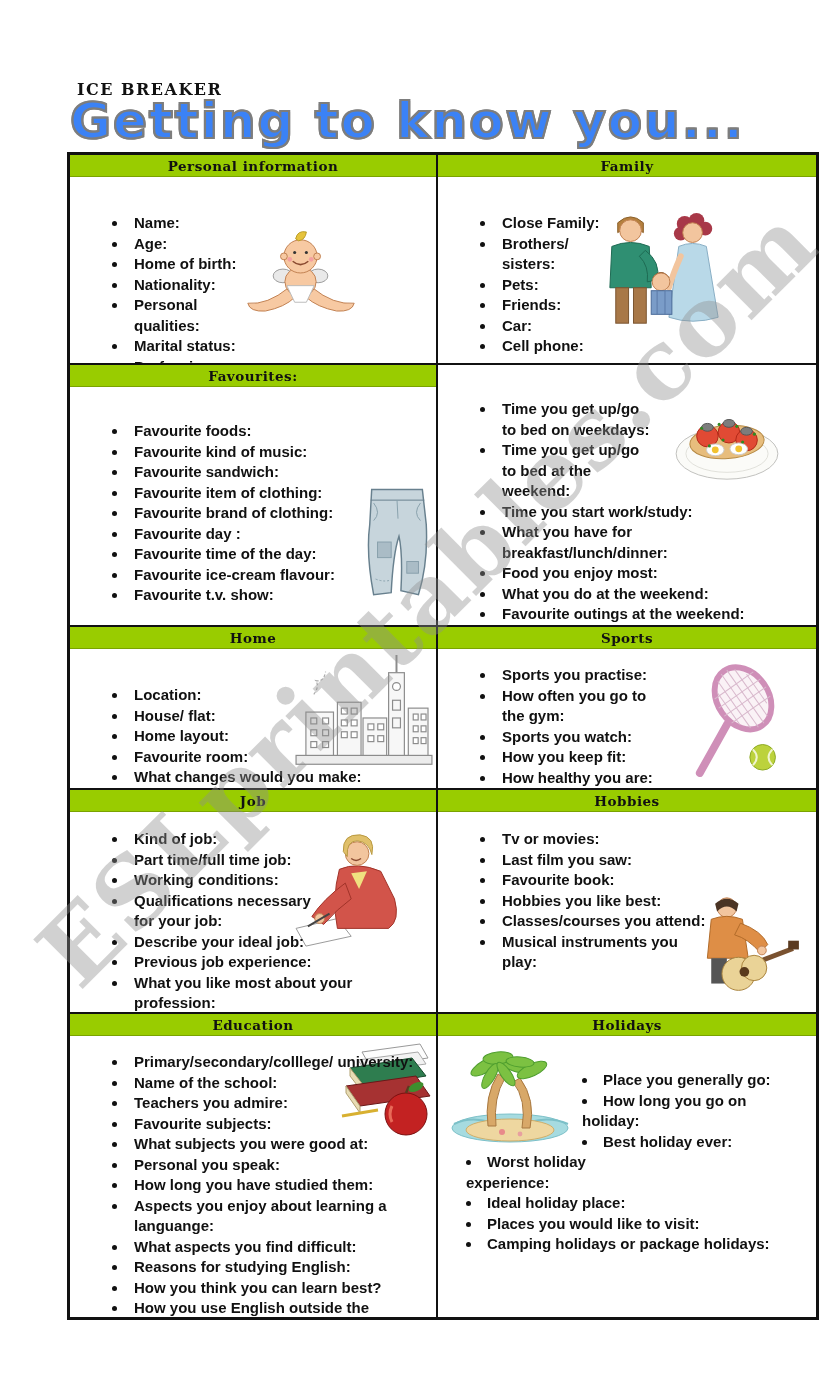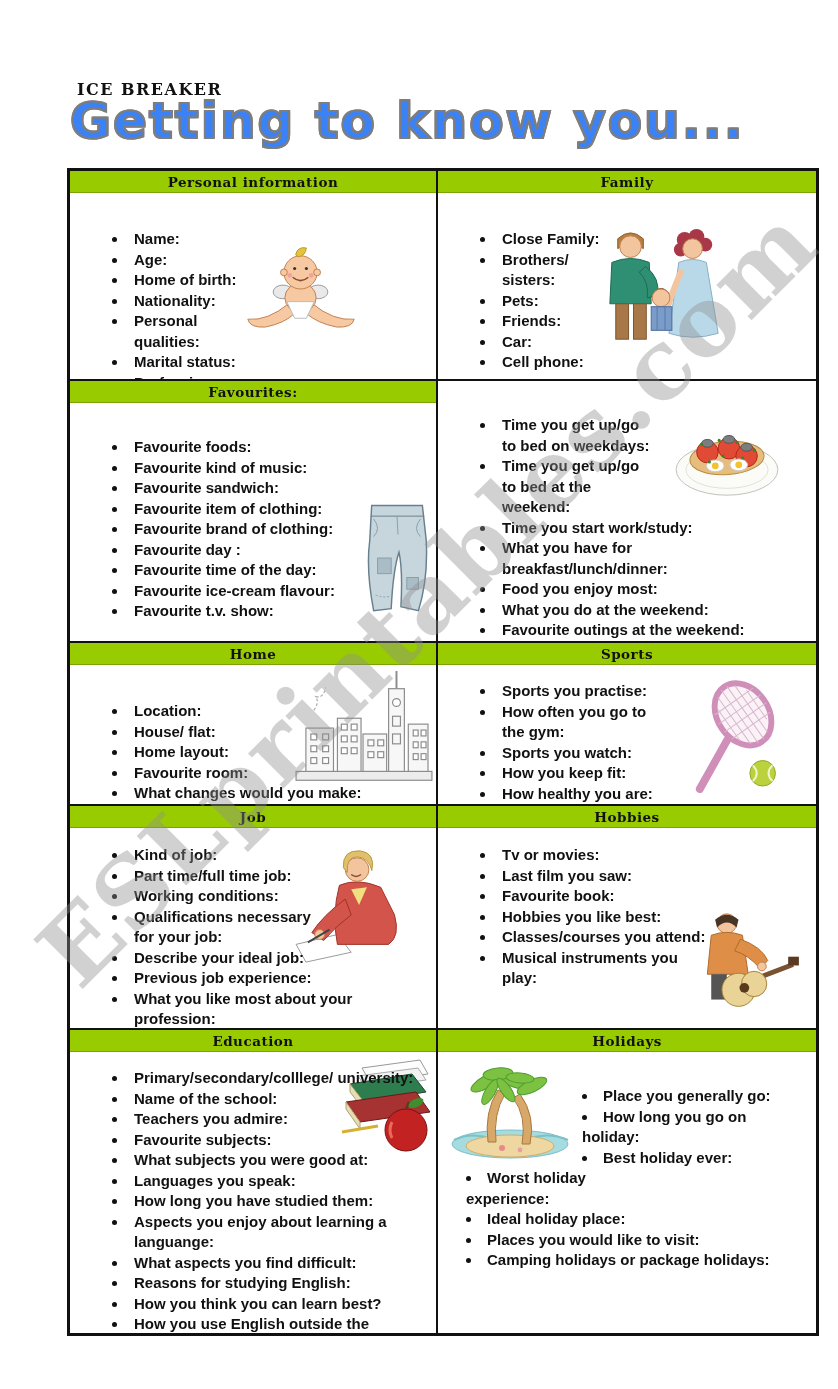--- a/index.html
+++ b/index.html
@@ -14,21 +14,21 @@
          -webkit-text-stroke:2.2px #7d7d7d;
          text-shadow:-1px -1px 0 #8c8c8c,1px -1px 0 #8c8c8c,-1px 1px 0 #8c8c8c,1px 1px 0 #8c8c8c;}
 
   
   .watermark{position:absolute;left:-95px;top:548px;width:1030px;text-align:center;
              transform:rotate(-45deg);font-family:"DejaVu Serif",serif;font-weight:bold;
              font-size:96px;letter-spacing:2px;color:#8f8f8f;opacity:.40;z-index:50;
              pointer-events:none;}
 
   
-  .sheet{position:absolute;left:67px;top:168px;width:748px;display:grid;
+  .sheet{position:absolute;left:67px;top:152px;width:748px;display:grid;
          grid-template-columns:368px 380px;
          grid-template-rows:210px 262px 163px 224px 305px;
          border:2px solid #111;}
   .cell{position:relative;box-sizing:border-box;border:1px solid #111;background:#fff;overflow:hidden;}
   .bar{height:21px;background:#99cc00;border-bottom:1px solid #7aa300;display:flex;
        align-items:center;justify-content:center;}
   .bar span{font-family:"DejaVu Serif",serif;font-weight:bold;font-size:13.5px;
             letter-spacing:.5px;color:#111;}
 
   .items{margin:8px;padding:0 4px 0 50px;list-style:disc;position:relative;z-index:2;}
@@ -360,21 +360,21 @@
         <path d="M58,64 Q54,72 58,80" fill="none" stroke="#e86a58" stroke-width="3"></path>
         <line x1="72" y1="51" x2="75" y2="44" stroke="#5a3a20" stroke-width="2.5"></line>
         <ellipse cx="82" cy="45" rx="8" ry="4" fill="#3e8e2e" transform="rotate(-25 82 45)"></ellipse>
       </svg>
       <ul class="items">
           <li>Primary/secondary/colllege/ university:</li>
           <li>Name of the school:</li>
           <li>Teachers you admire:</li>
           <li>Favourite subjects:</li>
           <li>What subjects you were good at:</li>
-          <li>Languages you speak:</li>
+          <li>Personal you speak:</li>
           <li>How long you have studied them:</li>
           <li>Aspects you enjoy about learning a
 languange:</li>
           <li>What aspects you find difficult:</li>
           <li>Reasons for studying English:</li>
           <li>How you think you can learn best?</li>
           <li>How you use English outside the
 classroom:</li>
         </ul>
     </section>

